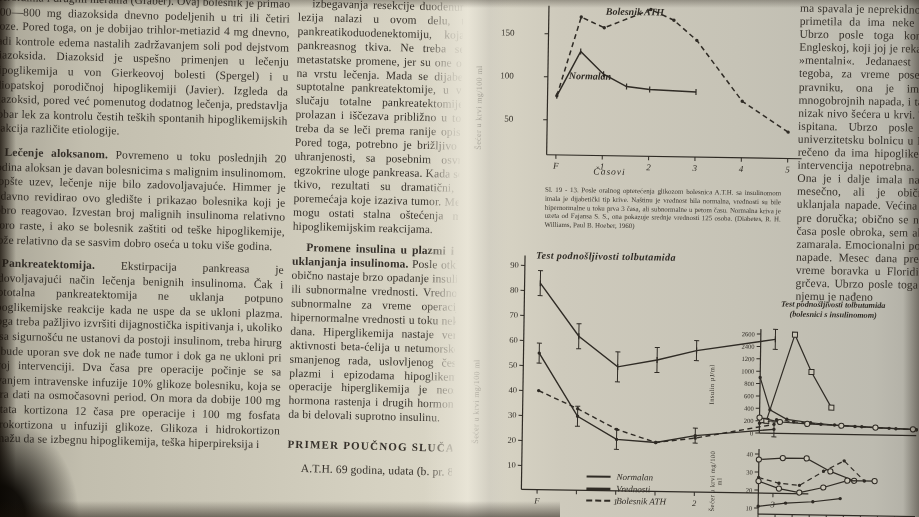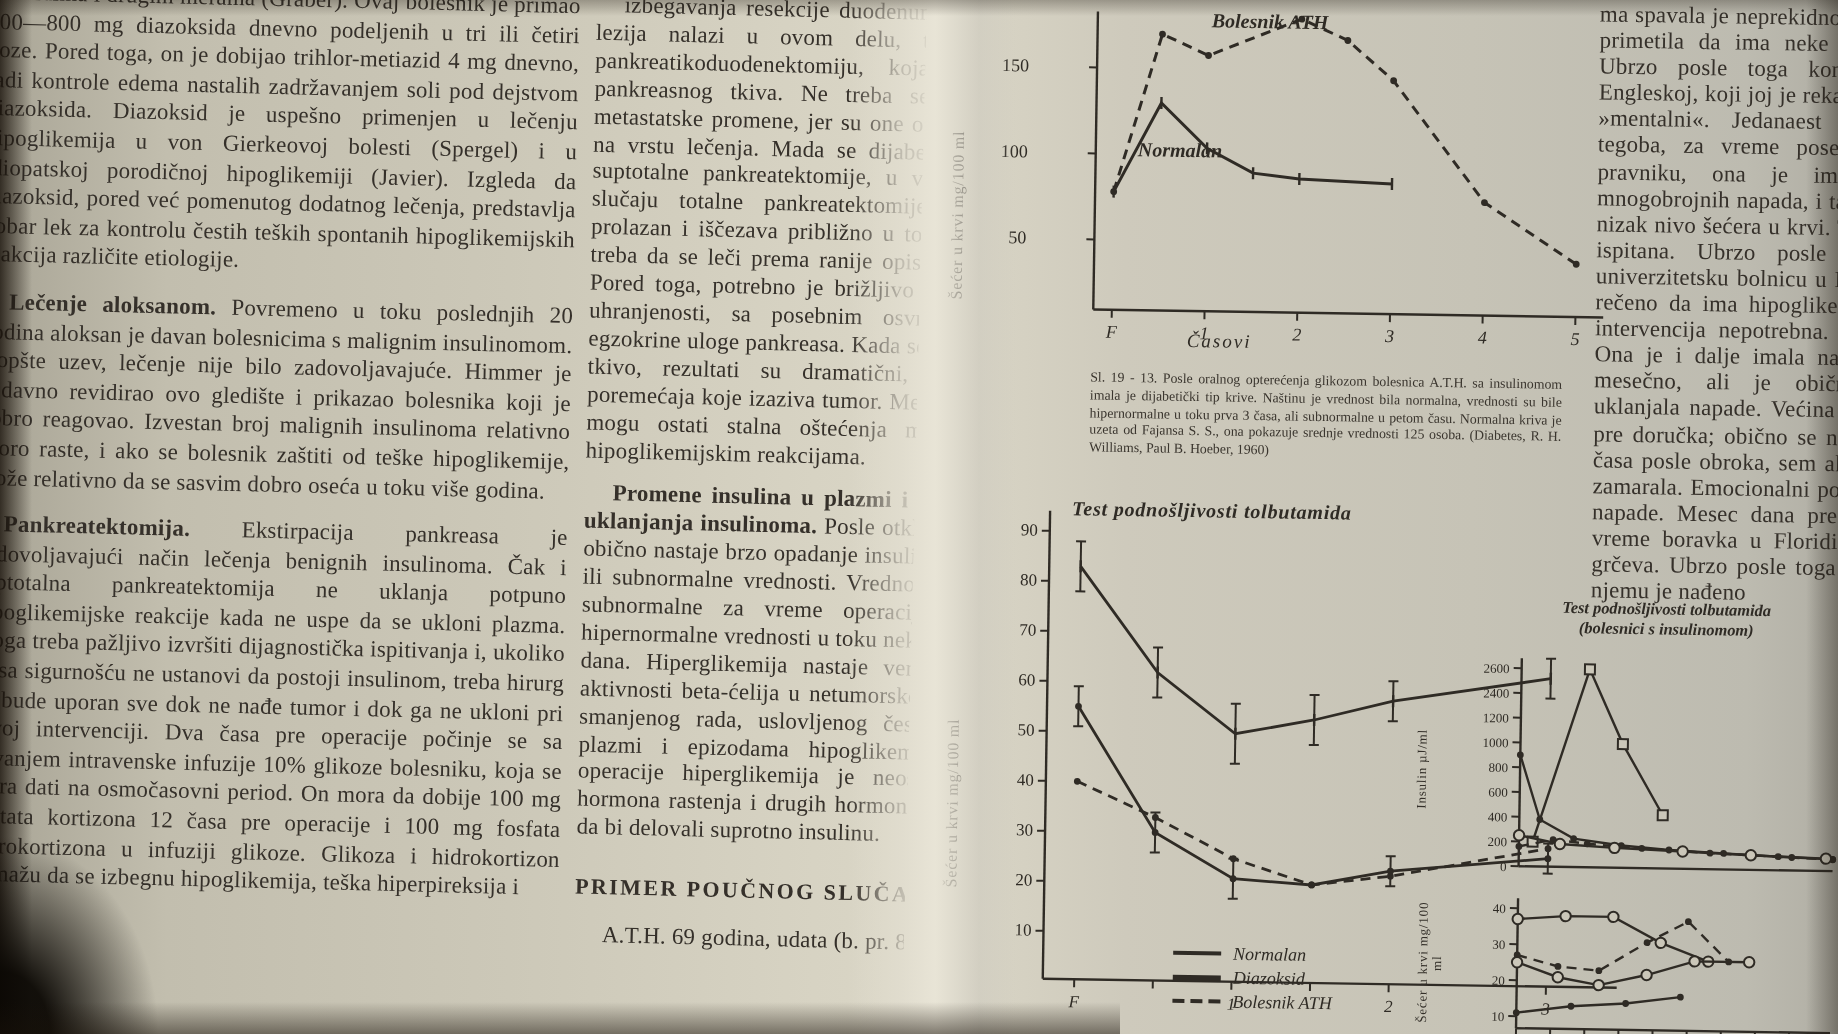--- a/index.html
+++ b/index.html
@@ -216,21 +216,21 @@
         <circle cx="227.986301369863" cy="188" r="1.7" fill="#2f2b25"></circle>
         <circle cx="306.6164383561644" cy="173" r="1.7" fill="#2f2b25"></circle>
       </svg>
     <div class="legend" style="left:590px;top:472px;">
       <div class="lrow">
           <span class="ls"></span>
           <span class="ll">Normalan</span>
         </div>
       <div class="lrow">
           <span class="ls thick"></span>
-          <span class="ll">Diazoksid</span>
+          <span class="ll">Vrednosti</span>
         </div>
       <div class="lrow">
           <span class="ls dash"></span>
           <span class="ll">Bolesnik ATH</span>
         </div>
     </div>
 
     <div class="chart-title2" style="left:748px;top:298px;width:172px;">
       <div>Test podnošljivosti tolbutamida</div>
       <div>(bolesnici s insulinomom)</div>

